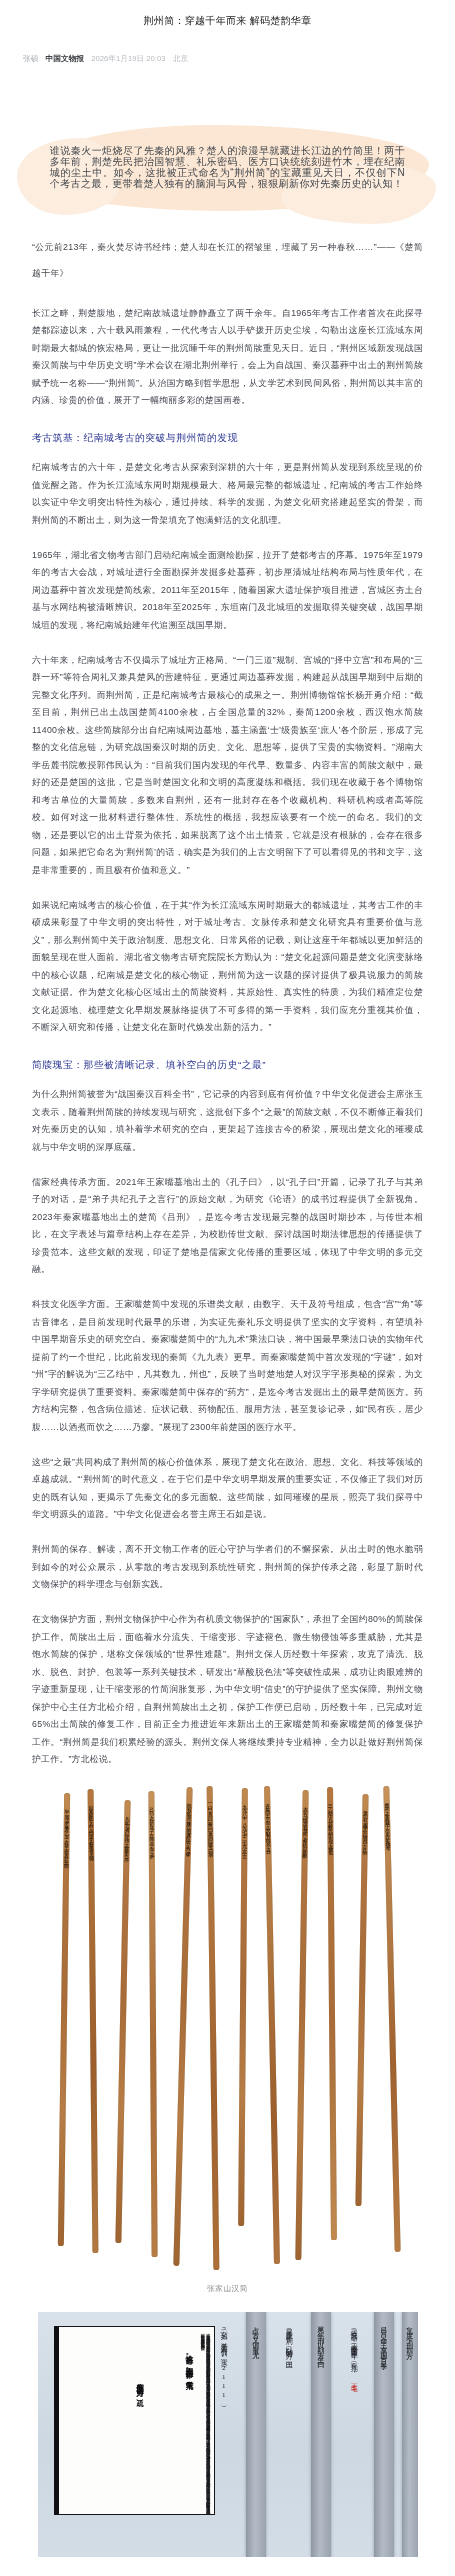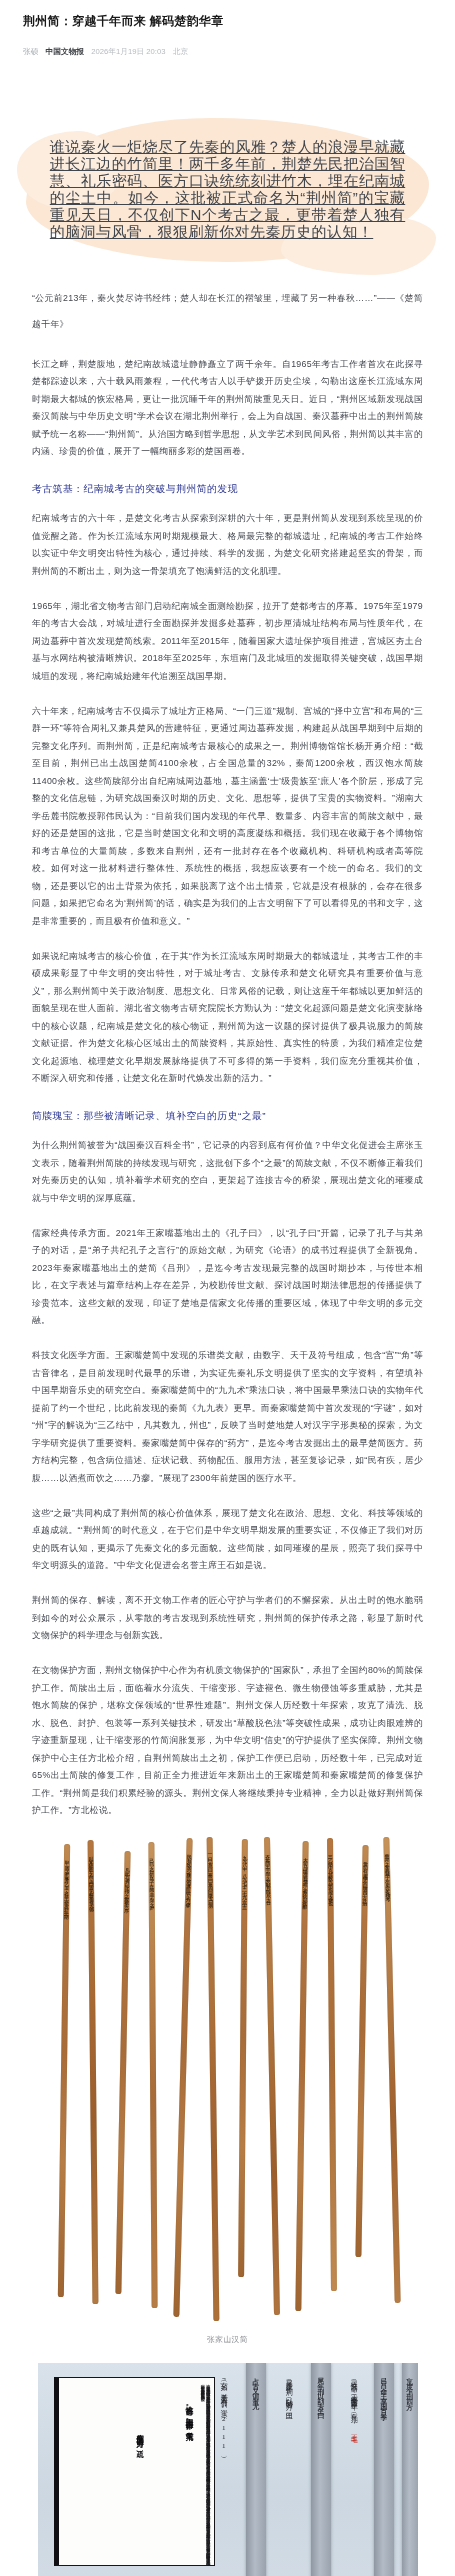--- a/index.html
+++ b/index.html
@@ -1,35 +1,35 @@
 <!DOCTYPE html>
 <html lang="zh" style="font-size:8.2px"><head>
 <meta charset="utf-8">
 <style>
   html,body{margin:0;padding:0;background:#fff;}
   body{font-family:"Liberation Sans","DejaVu Sans",sans-serif;}
   .page{position:relative;width:455px;height:3298px;margin:0 auto;background:#ffffff;overflow:hidden;}
 
   
   .hdr{padding:13.4px 23px 0 23px;}
-  .title{font-size:12px;font-weight:bold;color:#191919;line-height:16.5px;letter-spacing:0.3px;}
-  .byline{display:flex;align-items:center;gap:7.2px;margin-top:17px;font-size:7.7px;}
+  .title{font-size:10px;font-weight:normal;color:#191919;line-height:16.5px;letter-spacing:0.3px;text-align:center;}
+  .byline{display:flex;align-items:center;gap:7.2px;margin-top:24px;font-size:7.7px;}
   .byline .author{color:#a6abb1;}
   .byline .source{color:#3c3f44;font-weight:bold;}
   .byline .when,.byline .loc{color:#b7bbc0;}
 
   
   .art{padding:0 32px;}
 
   
   .lead-wrap{position:relative;margin:61px -6.2px 23px -6.2px;}
   .lead-blob{position:relative;background:#fbe7d3;border-radius:46% 54% 50% 50%/58% 46% 54% 42%;padding:20.6px 24px 21.6px 24px;}
   .lead-blob::before{content:"";position:absolute;left:-9.3px;top:13.4px;width:103px;height:77px;background:#fcedde;border-radius:60% 40% 55% 45%/50% 60% 40% 50%;z-index:0;}
   .lead-blob::after{content:"";position:absolute;right:-7.2px;bottom:-13.4px;width:155px;height:62px;background:#fcedde;border-radius:50% 50% 40% 60%/60% 40% 60% 40%;z-index:0;}
-  .lead-text{position:relative;z-index:1;font-size:15px;line-height:17px;color:#41454c;letter-spacing:0.4px;text-align:justify;text-decoration:underline;}
+  .lead-text{position:relative;z-index:1;font-size:10px;line-height:11px;color:#41454c;letter-spacing:0.4px;text-align:justify;}
 
   .epigraph{font-size:8.8px;line-height:26px;color:#45484e;letter-spacing:0.4px;margin:0 0 18.5px 0;text-align:justify;}
 
   .art p.body{font-size:8.8px;line-height:17.5px;color:#41454e;letter-spacing:0.3px;text-align:justify;margin:0 0 17.5px 0;}
   .art h2.sec{font-size:9.8px;line-height:16.5px;color:#2a3590;font-weight:normal;letter-spacing:0.5px;margin:20.6px 0 12.4px 0;}
 
   
   .fig1{width:334px;height:489px;margin:14.4px auto 0 auto;background:#fff;display:flex;justify-content:space-between;align-items:flex-start;}
   .slip{position:relative;width:5.7px;border-radius:2.6px;background:linear-gradient(180deg,#c08a50 0%,#b07440 18%,#a86c38 45%,#b77d46 70%,#9e6431 100%);box-shadow:0 0 1px rgba(90,55,20,.45) inset;overflow:hidden;display:flex;justify-content:center;}
   .slip .ink{writing-mode:vertical-rl;text-orientation:upright;font-size:4.6px;line-height:5.7px;letter-spacing:3.6px;color:#241708;opacity:.88;font-weight:bold;padding-top:13.4px;}

